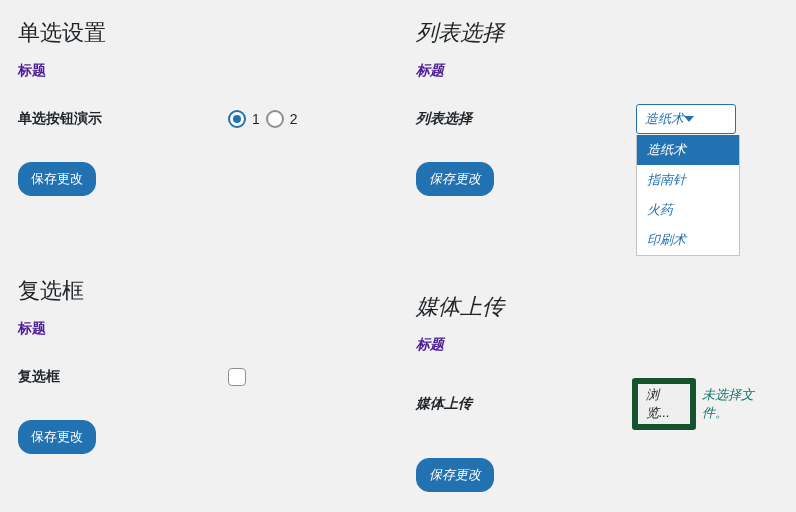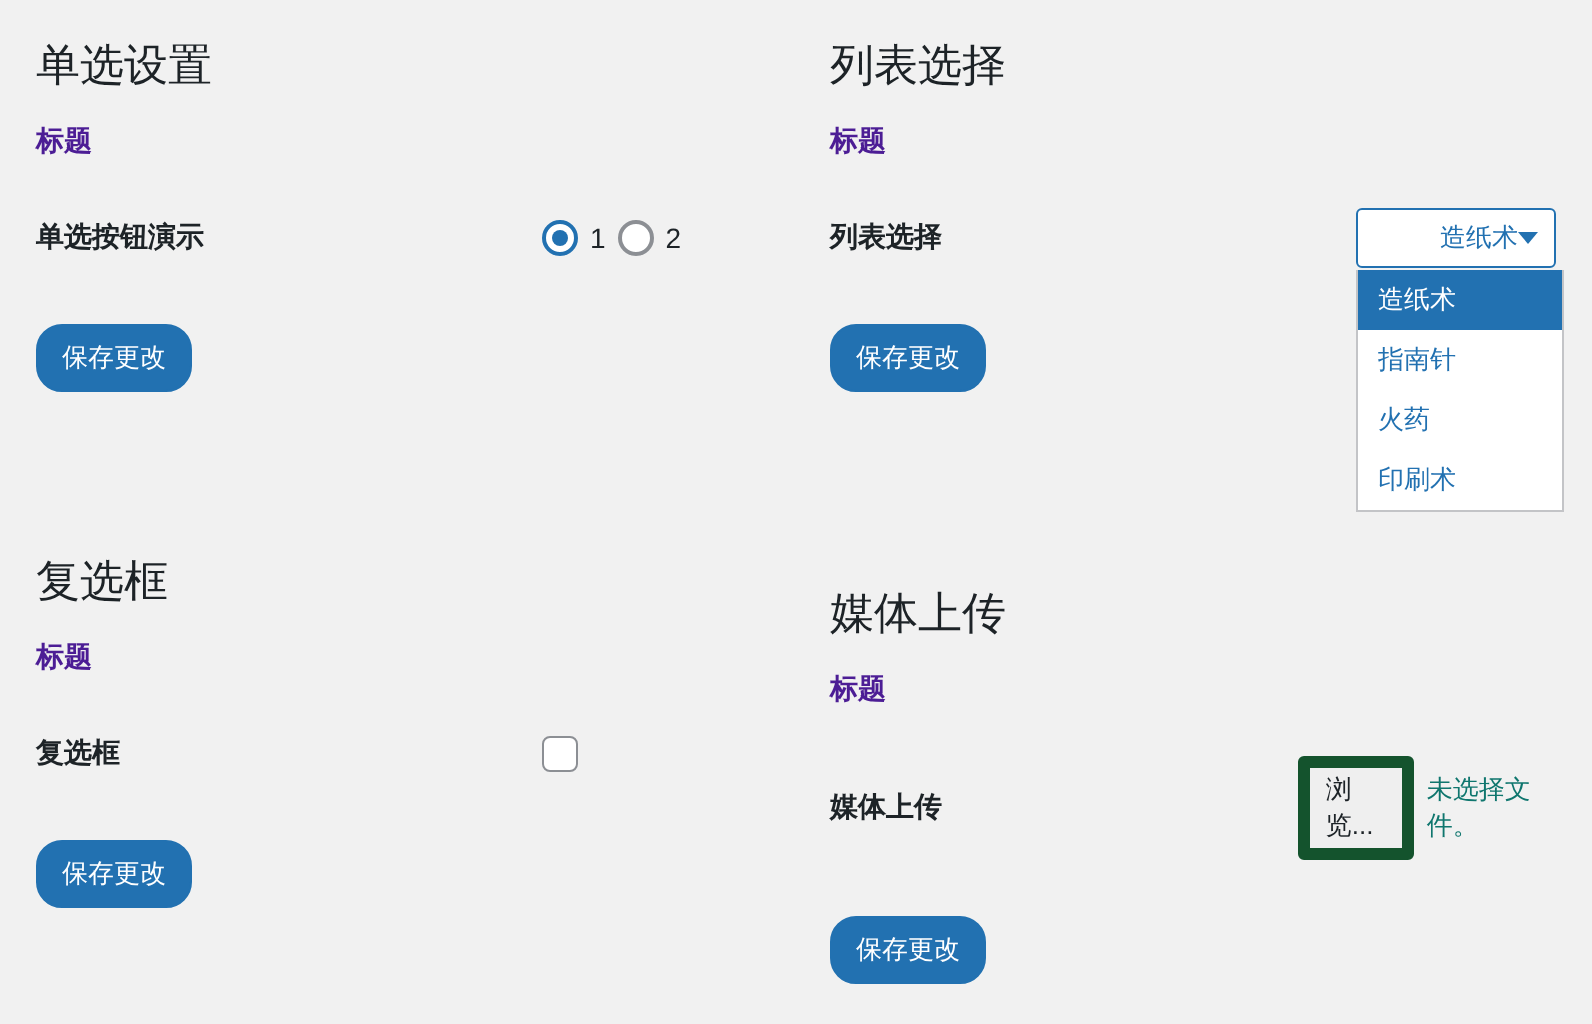--- a/index.html
+++ b/index.html
@@ -34,21 +34,20 @@
     font-size: 14px;
     font-weight: 700;
     color: #4c1d95;
     margin-bottom: 24px;
   }
   .field-row {
     display: flex;
     align-items: center;
     margin-bottom: 28px;
     min-height: 30px;
-    gap: 43px;
   }
   .field-label {
     font-size: 14px;
     font-weight: 700;
     color: #1d2327;
     width: 210px;
   }
   .radios { display: flex; align-items: center; gap: 6px; }
   .radio {
     width: 18px; height: 18px;
@@ -82,21 +81,21 @@
 
   .select-box {
     border: 1px solid #2271b1;
     background: #fff;
     color: #2271b1;
     height: 30px;
     width: 100px;
     border-radius: 3px;
     display: flex;
     align-items: center;
-    justify-content: flex-end;
+    justify-content: flex-start;
     padding: 0 8px;
     font-size: 13px;
     position: relative;
   }
   .chevron {
     width: 0; height: 0;
     border-left: 5px solid transparent;
     border-right: 5px solid transparent;
     border-top: 6px solid #2271b1;
   }
@@ -124,21 +123,21 @@
     background: #efefef;
     border: 6px solid #14532d;
     border-radius: 3px;
     padding: 2px 8px;
     margin-right: 6px;
   }
   .filestatus { font-size: 13px; color: #0f766e; }
 
   
   .col-right .field-row .field-label { width: 220px; }
-  .col-right { position: relative; }
+  .col-right { position: relative; font-style: italic; }
   .upload-row .file-area { display:flex; align-items:center; margin-left:auto; }
 </style>
 </head>
 <body>
 
 <div class="page">
 
   <div class="col">
 
     <div class="section">

